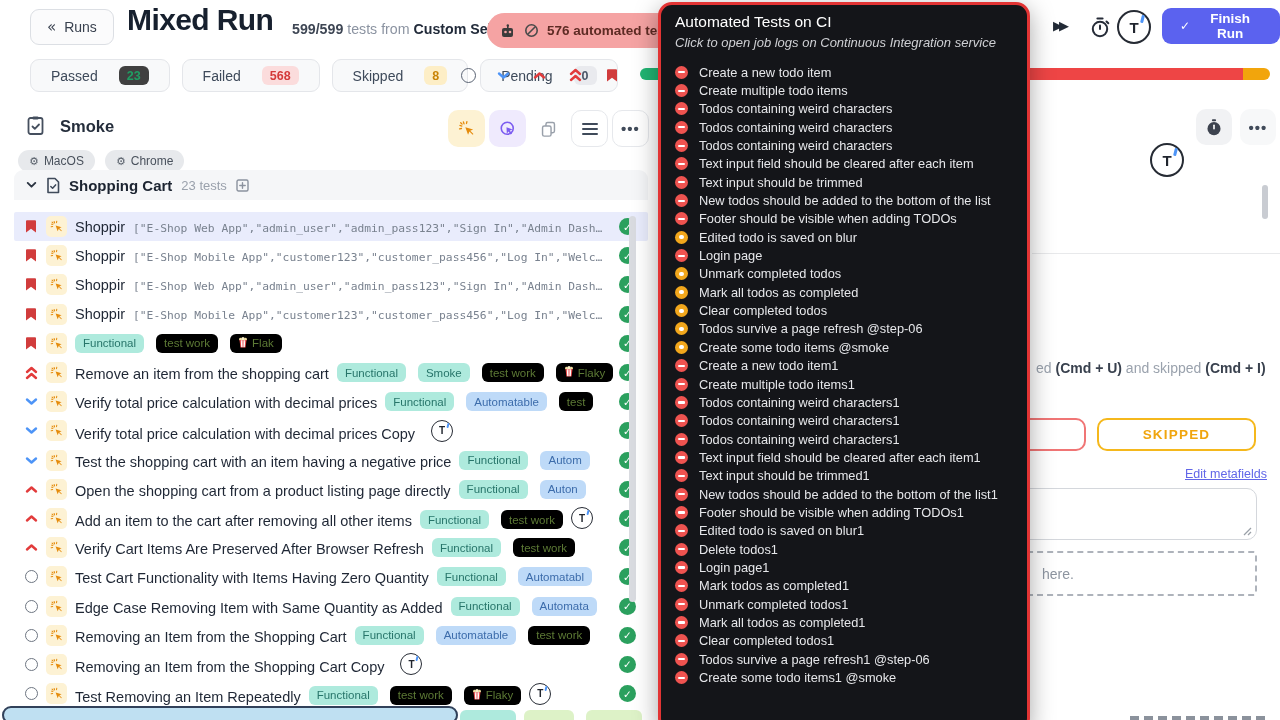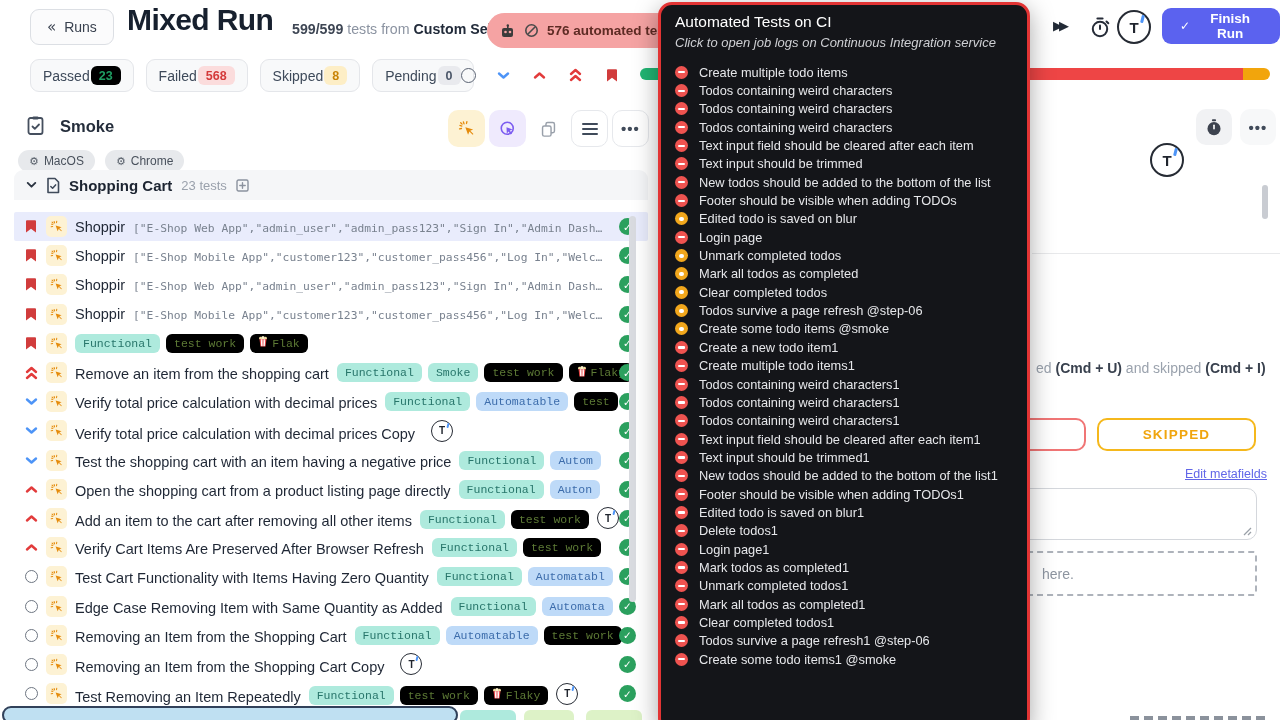--- a/index.html
+++ b/index.html
@@ -24,24 +24,24 @@
   .tlogo .tick{position:absolute;background:#4d94f7;border-radius:1px;transform:rotate(14deg);}
   .tlogo.big{width:30px;height:30px;} .tlogo.big .tchar{font-size:15px;} .tlogo.big .tick{width:3px;height:8px;top:3px;right:5px;}
   .tlogo.small{width:20px;height:20px;border-width:1.8px;flex:none;} .tlogo.small .tchar{font-size:10px;} .tlogo.small .tick{width:2px;height:5px;top:2px;right:3px;}
   .hdr-logo{left:1117px;top:10px;}
   .finish-btn{left:1162px;top:8px;height:36px;display:flex;align-items:center;gap:8px;padding:0 18px;
     background:#5b62ef;border:none;border-radius:9px;color:#fff;font-size:13.5px;font-weight:600;cursor:pointer;}
   .finish-btn .ck{font-size:12px;font-family:"DejaVu Sans",sans-serif;}
 
   
   .chips{left:30px;top:59px;display:flex;gap:12px;}
-  .chip{height:31px;display:flex;align-items:center;gap:1px;padding:0 12px;background:#f8f9fa;
+  .chip{height:31px;display:flex;align-items:center;gap:21px;padding:0 20px;background:#f8f9fa;
     border:1px solid #e4e6ea;border-radius:9px;font-size:14px;color:#3e4a5a;cursor:pointer;justify-content:space-between;}
   .chip-count{font-size:12.5px;font-weight:700;padding:2.5px 8px;border-radius:6px;}
-  .chip-count.passed{background:#000000;color:#1f9e63;}
+  .chip-count.passed{background:#404040;color:#1f9e63;}
   .chip-count.failed{background:#fbdcdc;color:#d43a3a;}
   .chip-count.skipped{background:#fdeec6;color:#c98406;}
   .chip-count.pending{background:#e9eaee;color:#4a5568;}
   .f-ico{top:67px;width:16px;height:16px;display:flex;align-items:center;justify-content:center;cursor:pointer;}
   .pend-big{width:13px;height:13px;border:1.7px solid #5a6373;border-radius:50%;}
   .progress{left:640px;top:68px;width:630px;height:12px;border-radius:6px;overflow:hidden;display:flex;}
   .pr-g{width:50px;background:#21b573;} .pr-r{width:553px;background:#ee4545;} .pr-o{width:27px;background:#f2a50c;}
 
   
   .suite-ico{left:26px;top:115px;}
@@ -63,21 +63,21 @@
   .group-count{font-size:13px;color:#9aa1ac;}
   .rows{left:14px;top:212px;width:634px;}
   .trow{position:relative;height:29.2px;display:flex;align-items:center;gap:8px;padding-left:10px;cursor:pointer;}
   .trow.selected{background:#e9ecfc;border-radius:2px;}
   .trow .clipwrap{display:flex;align-items:flex-end;gap:8px;overflow:hidden;width:572px;white-space:nowrap;}
   .marker{width:14px;display:flex;justify-content:center;flex:none;}
   .pendcircle{width:11px;height:11px;border:1.6px solid #6e7682;border-radius:50%;display:inline-block;}
   .autoicon{width:21px;height:21px;border-radius:5px;background:#fdf2d4;display:flex;align-items:center;justify-content:center;flex:none;}
   .tname{font-size:14.5px;color:#1f2735;flex:none;}
   .tmono{font-family:"DejaVu Sans Mono","Liberation Mono",monospace;font-size:11.3px;color:#79828f;flex:none;}
-  .tags{display:flex;gap:6px;flex:none;font-family:Liberation Mono, monospace;}
+  .tags{display:flex;gap:12px;flex:none;}
   .tag{height:19px;display:flex;align-items:center;gap:4px;padding:0 8px;border-radius:6px;font-size:11.5px;white-space:nowrap;}
   .tag.teal{background:#aeeadd;color:#27756a;}
   .tag.green{background:#000000;color:#5d7a35;}
   .tag.blue{background:#bedaf8;color:#3c6cab;}
   .check{position:absolute;right:12px;width:17px;height:17px;border-radius:50%;background:#2ba05e;color:#fff;
     display:flex;align-items:center;justify-content:center;font-size:10.5px;font-weight:700;font-family:"DejaVu Sans",sans-serif;}
   .v-scroll{left:629px;top:216px;width:7px;height:386px;background:#d9dbe0;border-radius:4px;}
   .h-scroll{left:2px;top:706px;width:456px;height:18px;background:#bfe0f2;border:2px solid #31415a;border-radius:9px;box-sizing:border-box;}
   .clipped-pill{top:710px;height:14px;border-radius:6px 6px 0 0;}
 
@@ -716,20 +716,24 @@
   </div>
   <div class="abs dropzone">
     <span>here.</span>
   </div>
   <div class="abs clip-frag"></div>
 
   <div class="abs tooltip">
     <div class="tip-title">Automated Tests on CI</div>
     <div class="tip-sub">Click to open job logs on Continuous Integration service</div>
     <div class="tip-list">
+  <div class="tip-item">
+    <span class="tip-ico blocked"></span>
+    <span class="tip-label">Create a new todo item</span>
+  </div>
 
   <div class="tip-item">
     <span class="tip-ico blocked"></span>
     <span class="tip-label">Create multiple todo items</span>
   </div>
 
   <div class="tip-item">
     <span class="tip-ico blocked"></span>
     <span class="tip-label">Todos containing weird characters</span>
   </div>

